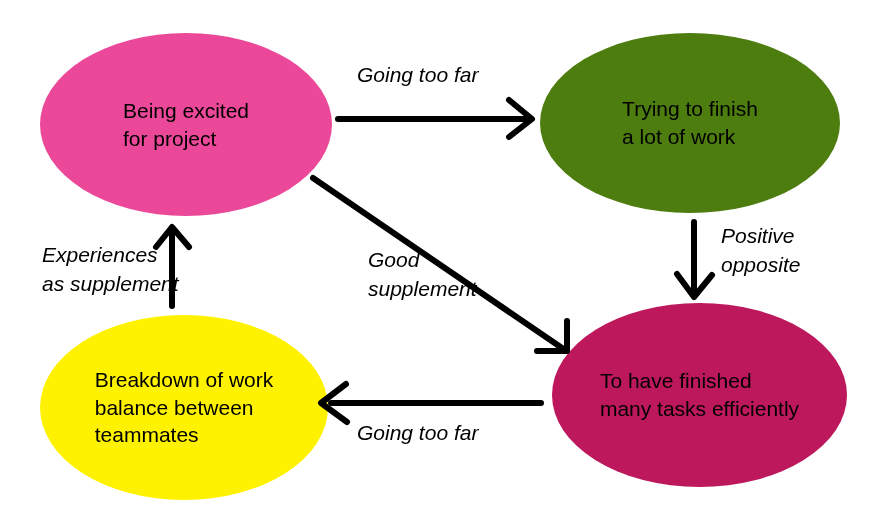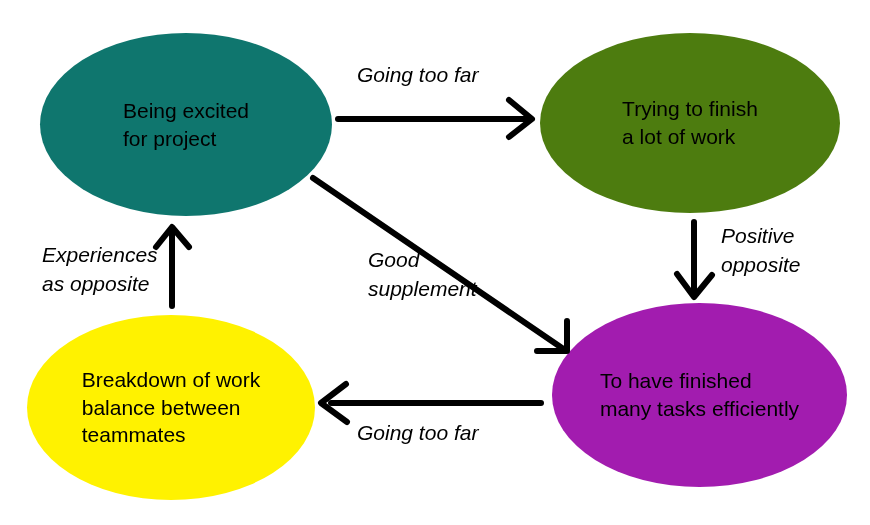--- a/index.html
+++ b/index.html
@@ -41,36 +41,36 @@
     line-height: 1.4;
     white-space: pre-line;
     z-index: 3;
   }
 </style>
 </head>
 <body>
 
 <div class="canvas" style="background-color: rgb(255, 255, 255); color: rgb(0, 0, 0);">
 
-  <div class="node" style="left: 40px; top: 33px; width: 292px; height: 183px; background-color: #0f766e;">
+  <div class="node" style="left: 40px; top: 33px; width: 292px; height: 183px; background-color: #ec4899;">
     <div class="node-label">Being excited
 for project</div>
   </div>
 
   <div class="node" style="left: 540px; top: 33px; width: 300px; height: 180px; background-color: #4d7c0f;">
     <div class="node-label">Trying to finish
 a lot of work</div>
   </div>
 
-  <div class="node" style="left: 552px; top: 303px; width: 295px; height: 184px; background-color: #a21caf;">
+  <div class="node" style="left: 552px; top: 303px; width: 295px; height: 184px; background-color: #be185d;">
     <div class="node-label">To have finished
 many tasks efficiently</div>
   </div>
 
-  <div class="node" style="left: 27px; top: 315px; width: 288px; height: 185px; background-color: rgb(255, 242, 0);">
+  <div class="node" style="left: 40px; top: 315px; width: 288px; height: 185px; background-color: rgb(255, 242, 0);">
     <div class="node-label">Breakdown of work
 balance between
 teammates</div>
   </div>
 
   <svg class="arrows" width="870" height="525" viewBox="0 0 870 525">
     <g stroke="#000000" stroke-width="6" fill="none" stroke-linecap="round" stroke-linejoin="round" style="stroke: rgb(0, 0, 0);">
       <g>
         <line x1="338" y1="119" x2="526" y2="119"></line>
         <polyline points="509,100 532,119 509,137"></polyline>
@@ -98,15 +98,15 @@
 
   <div class="edge-label" style="left:721px; top:221px;">Positive
 opposite</div>
 
   <div class="edge-label" style="left:368px; top:245px;">Good
 supplement</div>
 
   <div class="edge-label" style="left:357px; top:418px;">Going too far</div>
 
   <div class="edge-label" style="left:42px; top:240px;">Experiences
-as opposite</div>
+as supplement</div>
 
 </div>
 
 </body></html>

